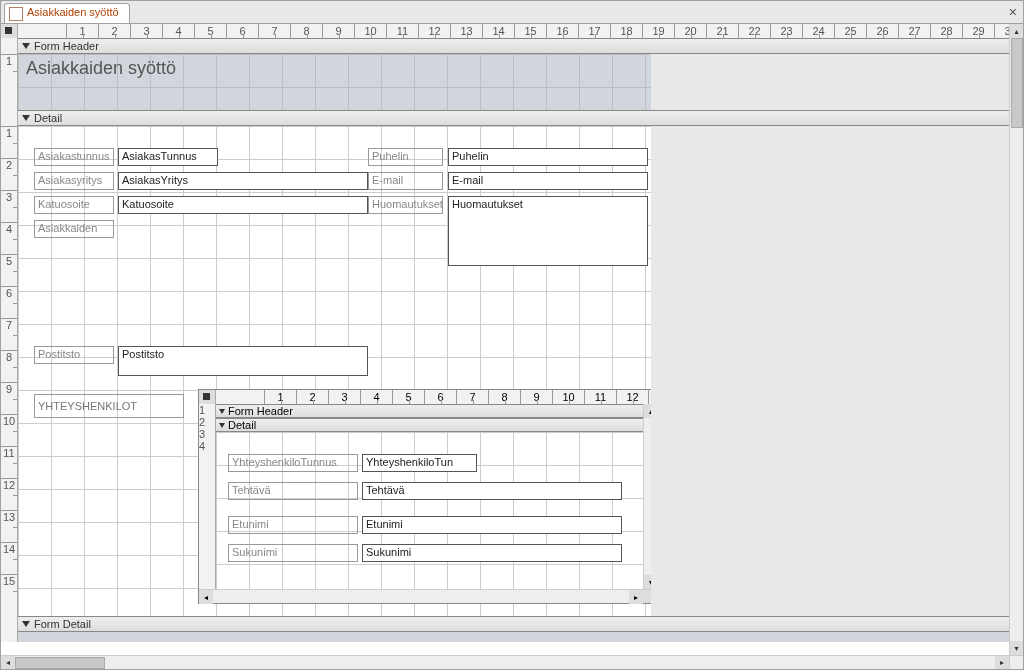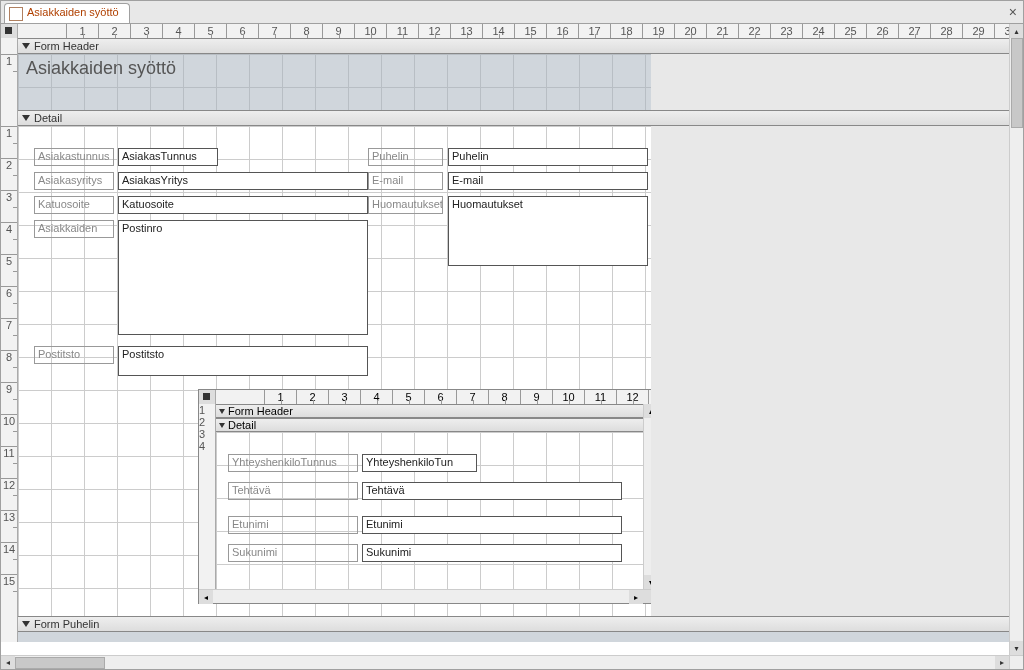--- a/index.html
+++ b/index.html
@@ -151,34 +151,34 @@
             <div class="lbl" style="left:16px; top:22px; width:80px">Asiakastunnus</div>
             <div class="fld" style="left:100px; top:22px; width:100px">AsiakasTunnus</div>
 
             <div class="lbl" style="left:16px; top:46px; width:80px">Asiakasyritys</div>
             <div class="fld" style="left:100px; top:46px; width:250px">AsiakasYritys</div>
 
             <div class="lbl" style="left:16px; top:70px; width:80px">Katuosoite</div>
             <div class="fld" style="left:100px; top:70px; width:250px">Katuosoite</div>
 
             <div class="lbl" style="left:16px; top:94px; width:80px">Asiakkaiden</div>
-            <div class="fld tall" style="left:100px; top:94px; width:250px; height:115px">Postinro</div>
 
             <div class="lbl" style="left:16px; top:220px; width:80px">Postitsto</div>
             <div class="fld" style="left:100px; top:220px; width:250px; height:30px">Postitsto</div>
 
             <div class="lbl" style="left:350px; top:22px; width:75px">Puhelin</div>
             <div class="fld" style="left:430px; top:22px; width:200px">Puhelin</div>
 
             <div class="lbl" style="left:350px; top:46px; width:75px">E-mail</div>
             <div class="fld" style="left:430px; top:46px; width:200px">E-mail</div>
 
             <div class="lbl" style="left:350px; top:70px; width:75px">Huomautukset</div>
             <div class="fld tall" style="left:430px; top:70px; width:200px; height:70px">Huomautukset</div>
 
+            <div class="lbl" style="left:16px; top:268px; width:150px; height:24px; line-height:20px; color:#777">YHTEYSHENKILOT</div>
 
             <div class="subform" style="left:180px; top:263px; width:460px; height:215px">
               <div class="subtop">
                 <div class="selector-box"></div>
                 <div class="subruler">
                     <div class="hruler" id="subhruler"><span>1</span><span>2</span><span>3</span><span>4</span><span>5</span><span>6</span><span>7</span><span>8</span><span>9</span><span>10</span><span>11</span><span>12</span><span>13</span></div>
                   </div>
               </div>
               <div class="subform-body">
                 <div class="subv" id="subvruler">
@@ -225,21 +225,21 @@
             </div>
 
           </div>
           <div class="rightpad" style="height:490px"></div>
         </div>
 
         <div class="body-row">
           <div class="vruler" style="height:16px"></div>
           <div class="section-bar" style="flex:1">
             <span class="arrow"></span>
-            <span>Form Puhelin</span>
+            <span>Form Detail</span>
           </div>
         </div>
         <div class="body-row">
           <div class="vruler" style="height:10px"></div>
           <div class="form-area footer-zone graybg"></div>
         </div>
 
       </div>
     </div>
 

